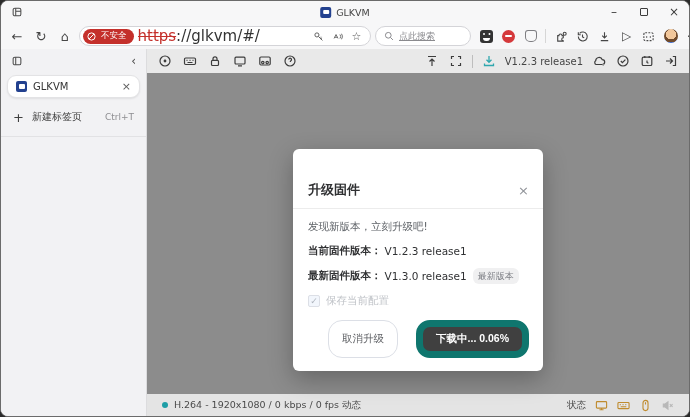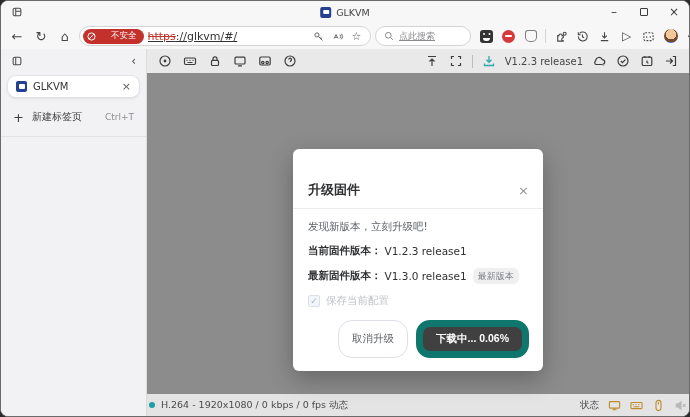--- a/index.html
+++ b/index.html
@@ -14,22 +14,22 @@
   .favicon { width:11px; height:11px; border-radius:2px; background:#23418f; position:relative; flex:none; }
   .favicon::after { content:""; position:absolute; left:2.5px; top:3px; width:6px; height:4.5px; background:#fff; border-radius:1px; }
   .win-controls { margin-left:auto; display:flex; align-items:center; height:100%; }
   .win-btn { width:30px; height:100%; display:flex; align-items:center; justify-content:center; font-size:12px; color:#3c3c3c; cursor:pointer; }
   .max-box { width:8px; height:8px; border:1px solid #3c3c3c; border-radius:1px; }
 
   
   .btoolbar { height:26px; background:#f7f7f8; display:flex; align-items:center; padding:0 8px 0 6px; gap:4px; flex:none; }
   .nav-btn { width:20px; height:20px; display:flex; align-items:center; justify-content:center; font-size:13px; color:#474747; border-radius:4px; cursor:pointer; flex:none; }
   .addressbar { width:292px; height:20px; background:#fff; border:1px solid #d4d4d8; border-radius:10px; display:flex; align-items:center; padding:0 6px 0 3px; gap:4px; flex:none; }
-  .sec-badge { height:15px; background:#c4302b; border-radius:8px; color:#fff; font-size:8.5px; display:flex; align-items:center; gap:15px; padding:0 7px 0 4px; cursor:pointer; flex:none; }
-  .url { font-size:11px; color:#333; white-space:nowrap; overflow:hidden; flex:1;text-decoration:underline; }
+  .sec-badge { height:15px; background:#c4302b; border-radius:8px; color:#fff; font-size:8.5px; display:flex; align-items:center; gap:5px; padding:0 7px 0 4px; cursor:pointer; flex:none; }
+  .url { font-size:15px; color:#333; white-space:nowrap; overflow:hidden; flex:1; }
   .url .scheme { color:#c4302b; text-decoration:line-through; }
   .abar-icn { width:15px; height:15px; display:flex; align-items:center; justify-content:center; color:#5a5a5a; font-size:11px; cursor:pointer; flex:none; }
   .searchbox { width:96px; height:20px; background:#fff; border:1px solid #d4d4d8; border-radius:10px; display:flex; align-items:center; gap:5px; padding:0 8px; flex:none; cursor:text; }
   .searchbox .ph { font-size:9px; color:#8a8a8e;text-decoration:underline; }
   .ext-row { display:flex; align-items:center; gap:7px; margin-left:4px; }
   .ext { width:15px; height:15px; display:flex; align-items:center; justify-content:center; cursor:pointer; flex:none; }
   .ext-dark { width:13px; height:13px; background:#333; border-radius:3px; position:relative; }
   .ext-dark::before { content:""; position:absolute; left:2.5px; top:3px; width:2.5px; height:2.5px; border-radius:50%; background:#fff; box-shadow:5.5px 0 0 #fff; }
   .ext-dark::after { content:""; position:absolute; left:3px; bottom:2px; width:7px; height:3px; background:#fff; border-radius:0 0 3px 3px; }
   .ext-red { width:13px; height:13px; background:#d5393b; border-radius:50%; position:relative; }
@@ -73,27 +73,27 @@
   .m-hr { border-top:1px solid #ececec; margin:0 0 0 0; }
   .m-body { padding:11px 15px 0 15px; }
   .m-msg { font-size:10.5px; color:#5f6368; margin-bottom:10px; }
   .m-line { font-size:10.5px; color:#303133; margin-bottom:10px; display:flex; align-items:center; white-space:nowrap; }
   .m-line .lab { font-weight:700; }
   .m-line .val { margin-left:3px; }
   .m-badge { margin-left:6px; background:#f0f0f1; color:#7d7f85; font-size:9px; padding:1.5px 5px; border-radius:6px; }
   .m-check { display:flex; align-items:center; gap:6px; margin:2px 0 12px 0; cursor:default; }
   .cbox { width:12px; height:12px; border:1px solid #dcdfe6; border-radius:2px; background:#f2f6fc; display:flex; align-items:center; justify-content:center; font-size:9px; color:#aeb4bd; }
   .m-check .lbl { font-size:10.5px; color:#bfc2c7; }
-  .m-foot { display:flex; justify-content:flex-end; gap:8px; padding:0 14px; }
+  .m-foot { display:flex; justify-content:flex-end; gap:18px; padding:0 14px; }
   .btn { font-size:10.5px; border-radius:14px; padding:5px 13px; cursor:pointer; white-space:nowrap; }
   .btn-plain { background:#fff; border:1px solid #dcdfe6; color:#606266; }
   .btn-teal { background:#404040; border:7px solid #0f766e; color:#fff;font-weight:bold; }
 
   
-  .statusbar { height:22px; background:#e4e4e4; display:flex; align-items:center; padding:0 2px; flex:none; }
+  .statusbar { height:22px; background:#e4e4e4; display:flex; align-items:center; padding:0 15px; flex:none; }
   .st-dot { width:6px; height:6px; border-radius:50%; background:#1e9ea6; margin-right:6px; flex:none; }
   .st-text { font-size:9.5px; color:#4a4a4a; }
   .st-right { margin-left:auto; display:flex; align-items:center; gap:9px; }
   .st-label { font-size:9.5px; color:#4a4a4a; }
   svg { display:block; }
 </style>
 </head>
 <body>
 
 <div class="window">

